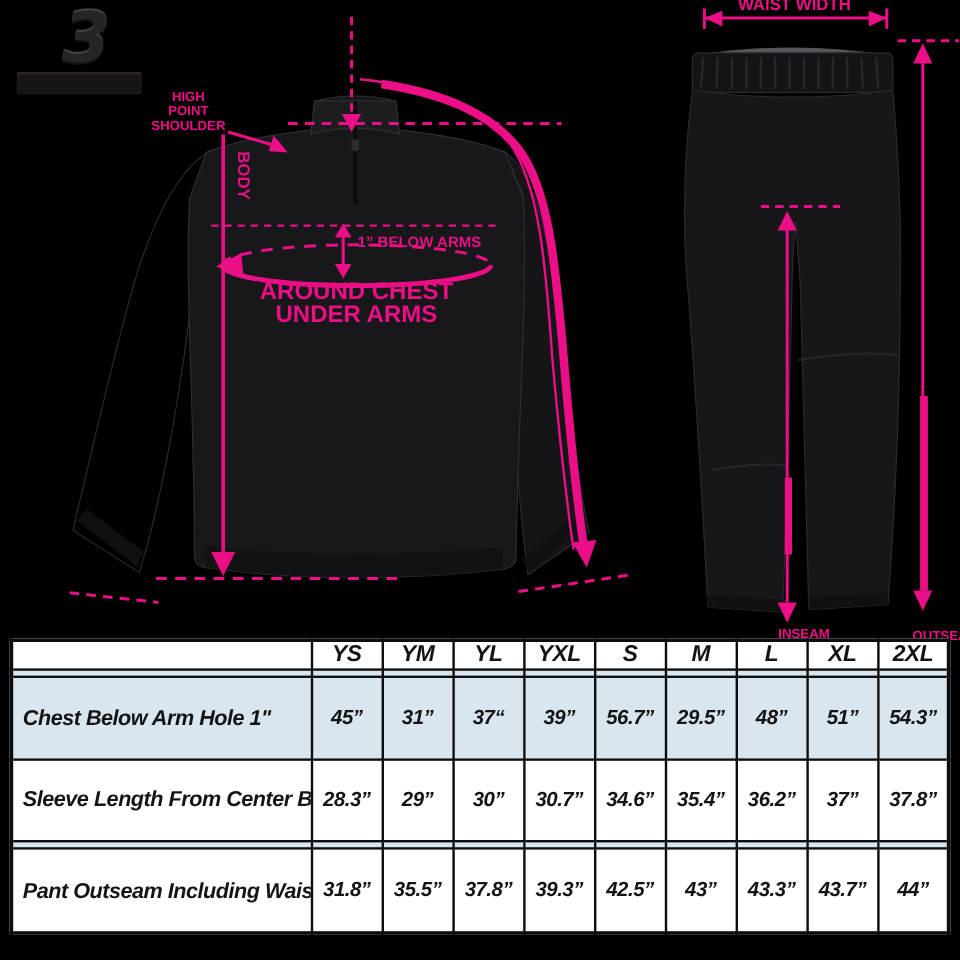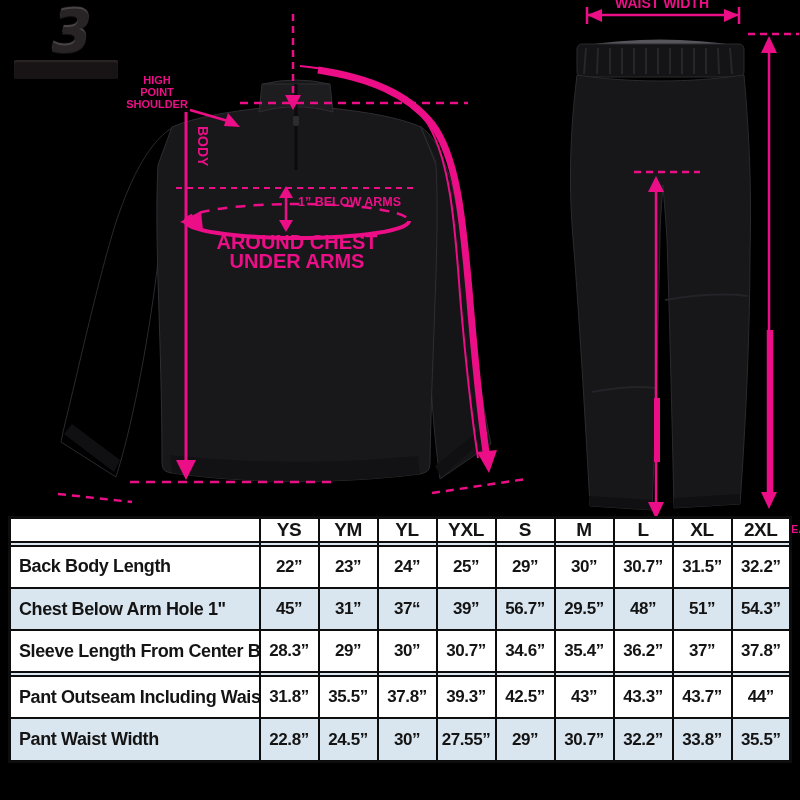--- a/index.html
+++ b/index.html
@@ -17,21 +17,21 @@
   }
   .logo-bar{
     position:absolute;left:0;top:56px;width:104px;height:19px;
     background:#181314;border-radius:2px;
     box-shadow:inset 0 2px 2px #2c2728;
   }
   
   .diagram{position:absolute;left:0;top:0;z-index:1;}
   .pl{fill:#EC0E87;font-weight:bold;}
   
-  .table-wrap{position:absolute;left:8px;top:516px;width:784px;height:247px;z-index:2;}
+  .table-wrap{position:absolute;left:8px;top:532px;width:784px;height:247px;z-index:2;font-style:italic;}
   table{width:100%;height:100%;border-collapse:collapse;background:#fff;
         table-layout:fixed;}
   th,td{border:2px solid #0d0d0d;color:#141414;font-weight:bold;
         letter-spacing:-0.4px;padding:0;vertical-align:middle;overflow:hidden;
         white-space:nowrap;}
   table{border:3px solid #0d0d0d;}
   th{font-size:19px;text-align:center;}
   td.lbl{font-size:18px;text-align:left;padding-left:8px;}
   td.val{font-size:17px;text-align:center;}
   tr.shaded td, tr.shaded th{background:#D9E5EF;}
@@ -195,32 +195,20 @@
           <td class="val"></td>
           <td class="val"></td>
           <td class="val"></td>
           <td class="val"></td>
           <td class="val"></td>
           <td class="val"></td>
           <td class="val"></td>
           <td class="val"></td>
           <td class="val"></td>
         </tr>
-        <tr>
-          <td class="lbl">Back Body Length</td>
-          <td class="val">22”</td>
-          <td class="val">23”</td>
-          <td class="val">24”</td>
-          <td class="val">25”</td>
-          <td class="val">29”</td>
-          <td class="val">30”</td>
-          <td class="val">30.7”</td>
-          <td class="val">31.5”</td>
-          <td class="val">32.2”</td>
-        </tr>
         <tr class="shaded">
           <td class="lbl">Chest Below Arm Hole 1"</td>
           <td class="val">45”</td>
           <td class="val">31”</td>
           <td class="val">37“</td>
           <td class="val">39”</td>
           <td class="val">56.7”</td>
           <td class="val">29.5”</td>
           <td class="val">48”</td>
           <td class="val">51”</td>
@@ -255,27 +243,15 @@
           <td class="val">31.8”</td>
           <td class="val">35.5”</td>
           <td class="val">37.8”</td>
           <td class="val">39.3”</td>
           <td class="val">42.5”</td>
           <td class="val">43”</td>
           <td class="val">43.3”</td>
           <td class="val">43.7”</td>
           <td class="val">44”</td>
         </tr>
-        <tr class="shaded">
-          <td class="lbl">Pant Waist Width</td>
-          <td class="val">22.8”</td>
-          <td class="val">24.5”</td>
-          <td class="val">30”</td>
-          <td class="val">27.55”</td>
-          <td class="val">29”</td>
-          <td class="val">30.7”</td>
-          <td class="val">32.2”</td>
-          <td class="val">33.8”</td>
-          <td class="val">35.5”</td>
-        </tr>
       </tbody>
   </table>
 </div>
 
 </body></html>

